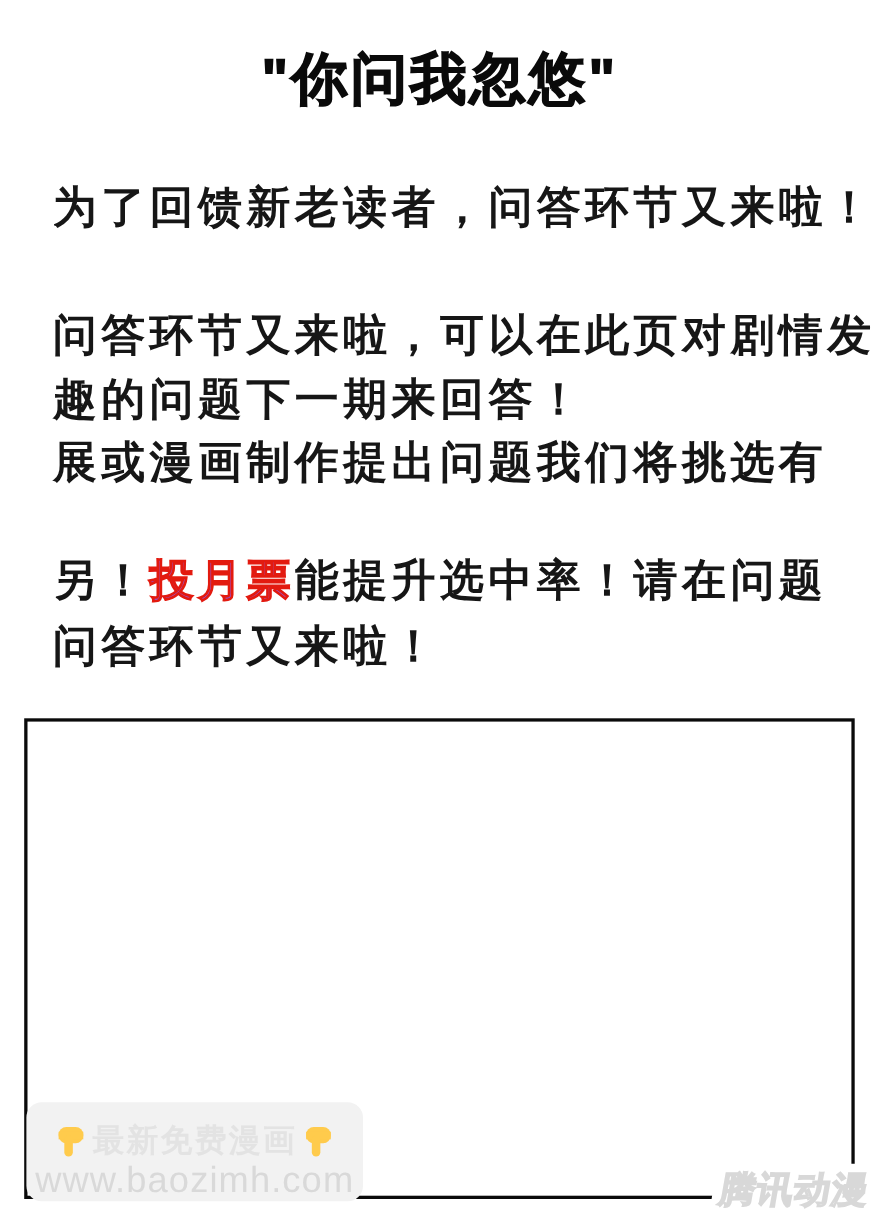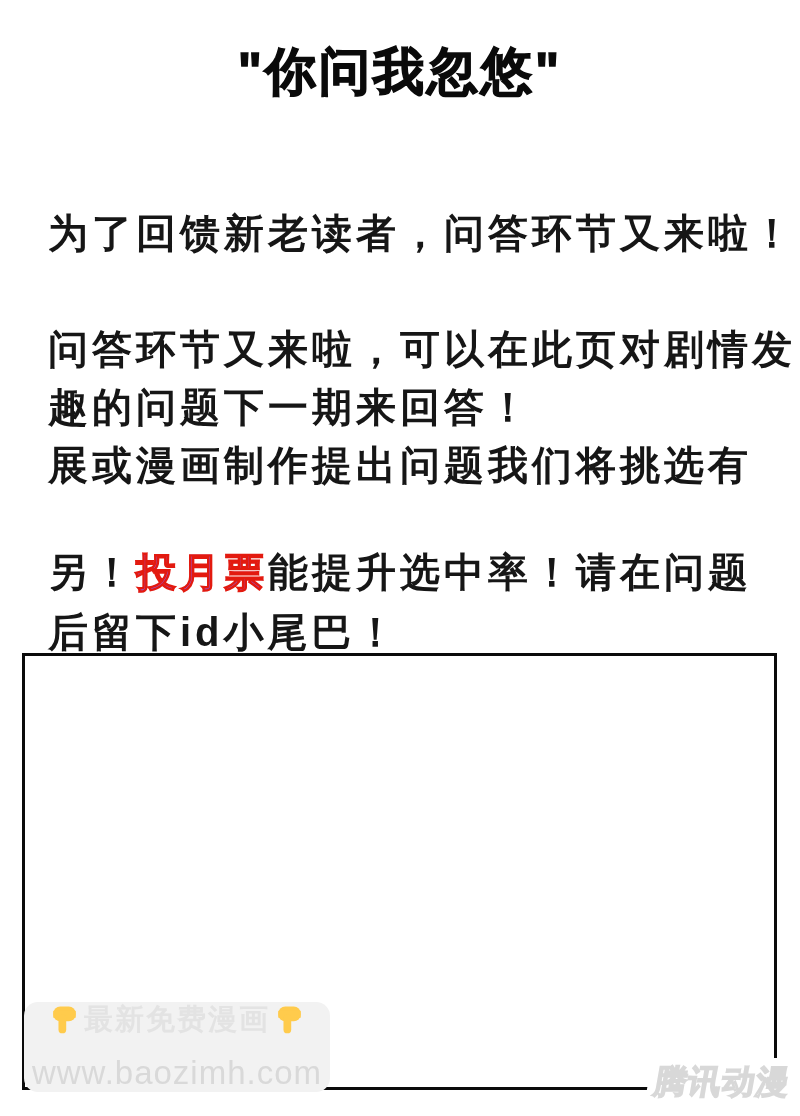--- a/index.html
+++ b/index.html
@@ -27,21 +27,20 @@
   }
   .para {
     position: absolute;
     left: 48px; right: 30px;
     font-size: 40px;
     font-weight: 600;
     letter-spacing: 4px;
     color: #161616;
     line-height: 58px;
     white-space: nowrap;
-    margin-top: 44px;
   }
   .p1 { top: 160px; }
   .p2 { top: 276px; }
   .p3 { top: 498px; line-height: 60px; }
   .hl-red {
     color: #8b5cf6;
     font-weight: 900;
     -webkit-text-stroke: 1.2px #e31a0f;
   }
   .question-box {
@@ -54,21 +53,21 @@
   .watermark {
     position: absolute;
     left: 24px; top: 1002px;
     width: 306px; height: 90px;
     background: #f2f2f2;
     border-radius: 14px;
     z-index: 3;
     display: flex;
     flex-direction: column;
     align-items: center;
-    justify-content: space-between;
+    justify-content: flex-end;
   }
   .wm-line1 {
     display: flex;
     align-items: center;
     gap: 4px;
     font-size: 29px;
     font-weight: 700;
     letter-spacing: 2px;
     color: #e3e3e3;
     line-height: 34px;
@@ -110,21 +109,21 @@
   <div class="para p1">为了回馈新老读者，问答环节又来啦！</div>
 
   <div class="para p2">
     <div>问答环节又来啦，可以在此页对剧情发</div>
     <div>趣的问题下一期来回答！</div>
     <div>展或漫画制作提出问题我们将挑选有</div>
   </div>
 
   <div class="para p3">
     <div><span>另！</span><span class="hl-red">投月票</span><span>能提升选中率！请在问题</span></div>
-    <div>后留下id小尾巴！</div>
+    <div>问答环节又来啦！</div>
   </div>
 
   <div class="question-box"></div>
 
   <div class="watermark">
     <div class="wm-line1">
       <span class="emoji">
         <svg viewBox="0 0 36 36" width="31" height="31">
           <rect x="5" y="3" width="26" height="17" rx="8" fill="#ffcb4c"></rect>
           <rect x="5" y="8" width="26" height="8" fill="#ffcb4c"></rect>

